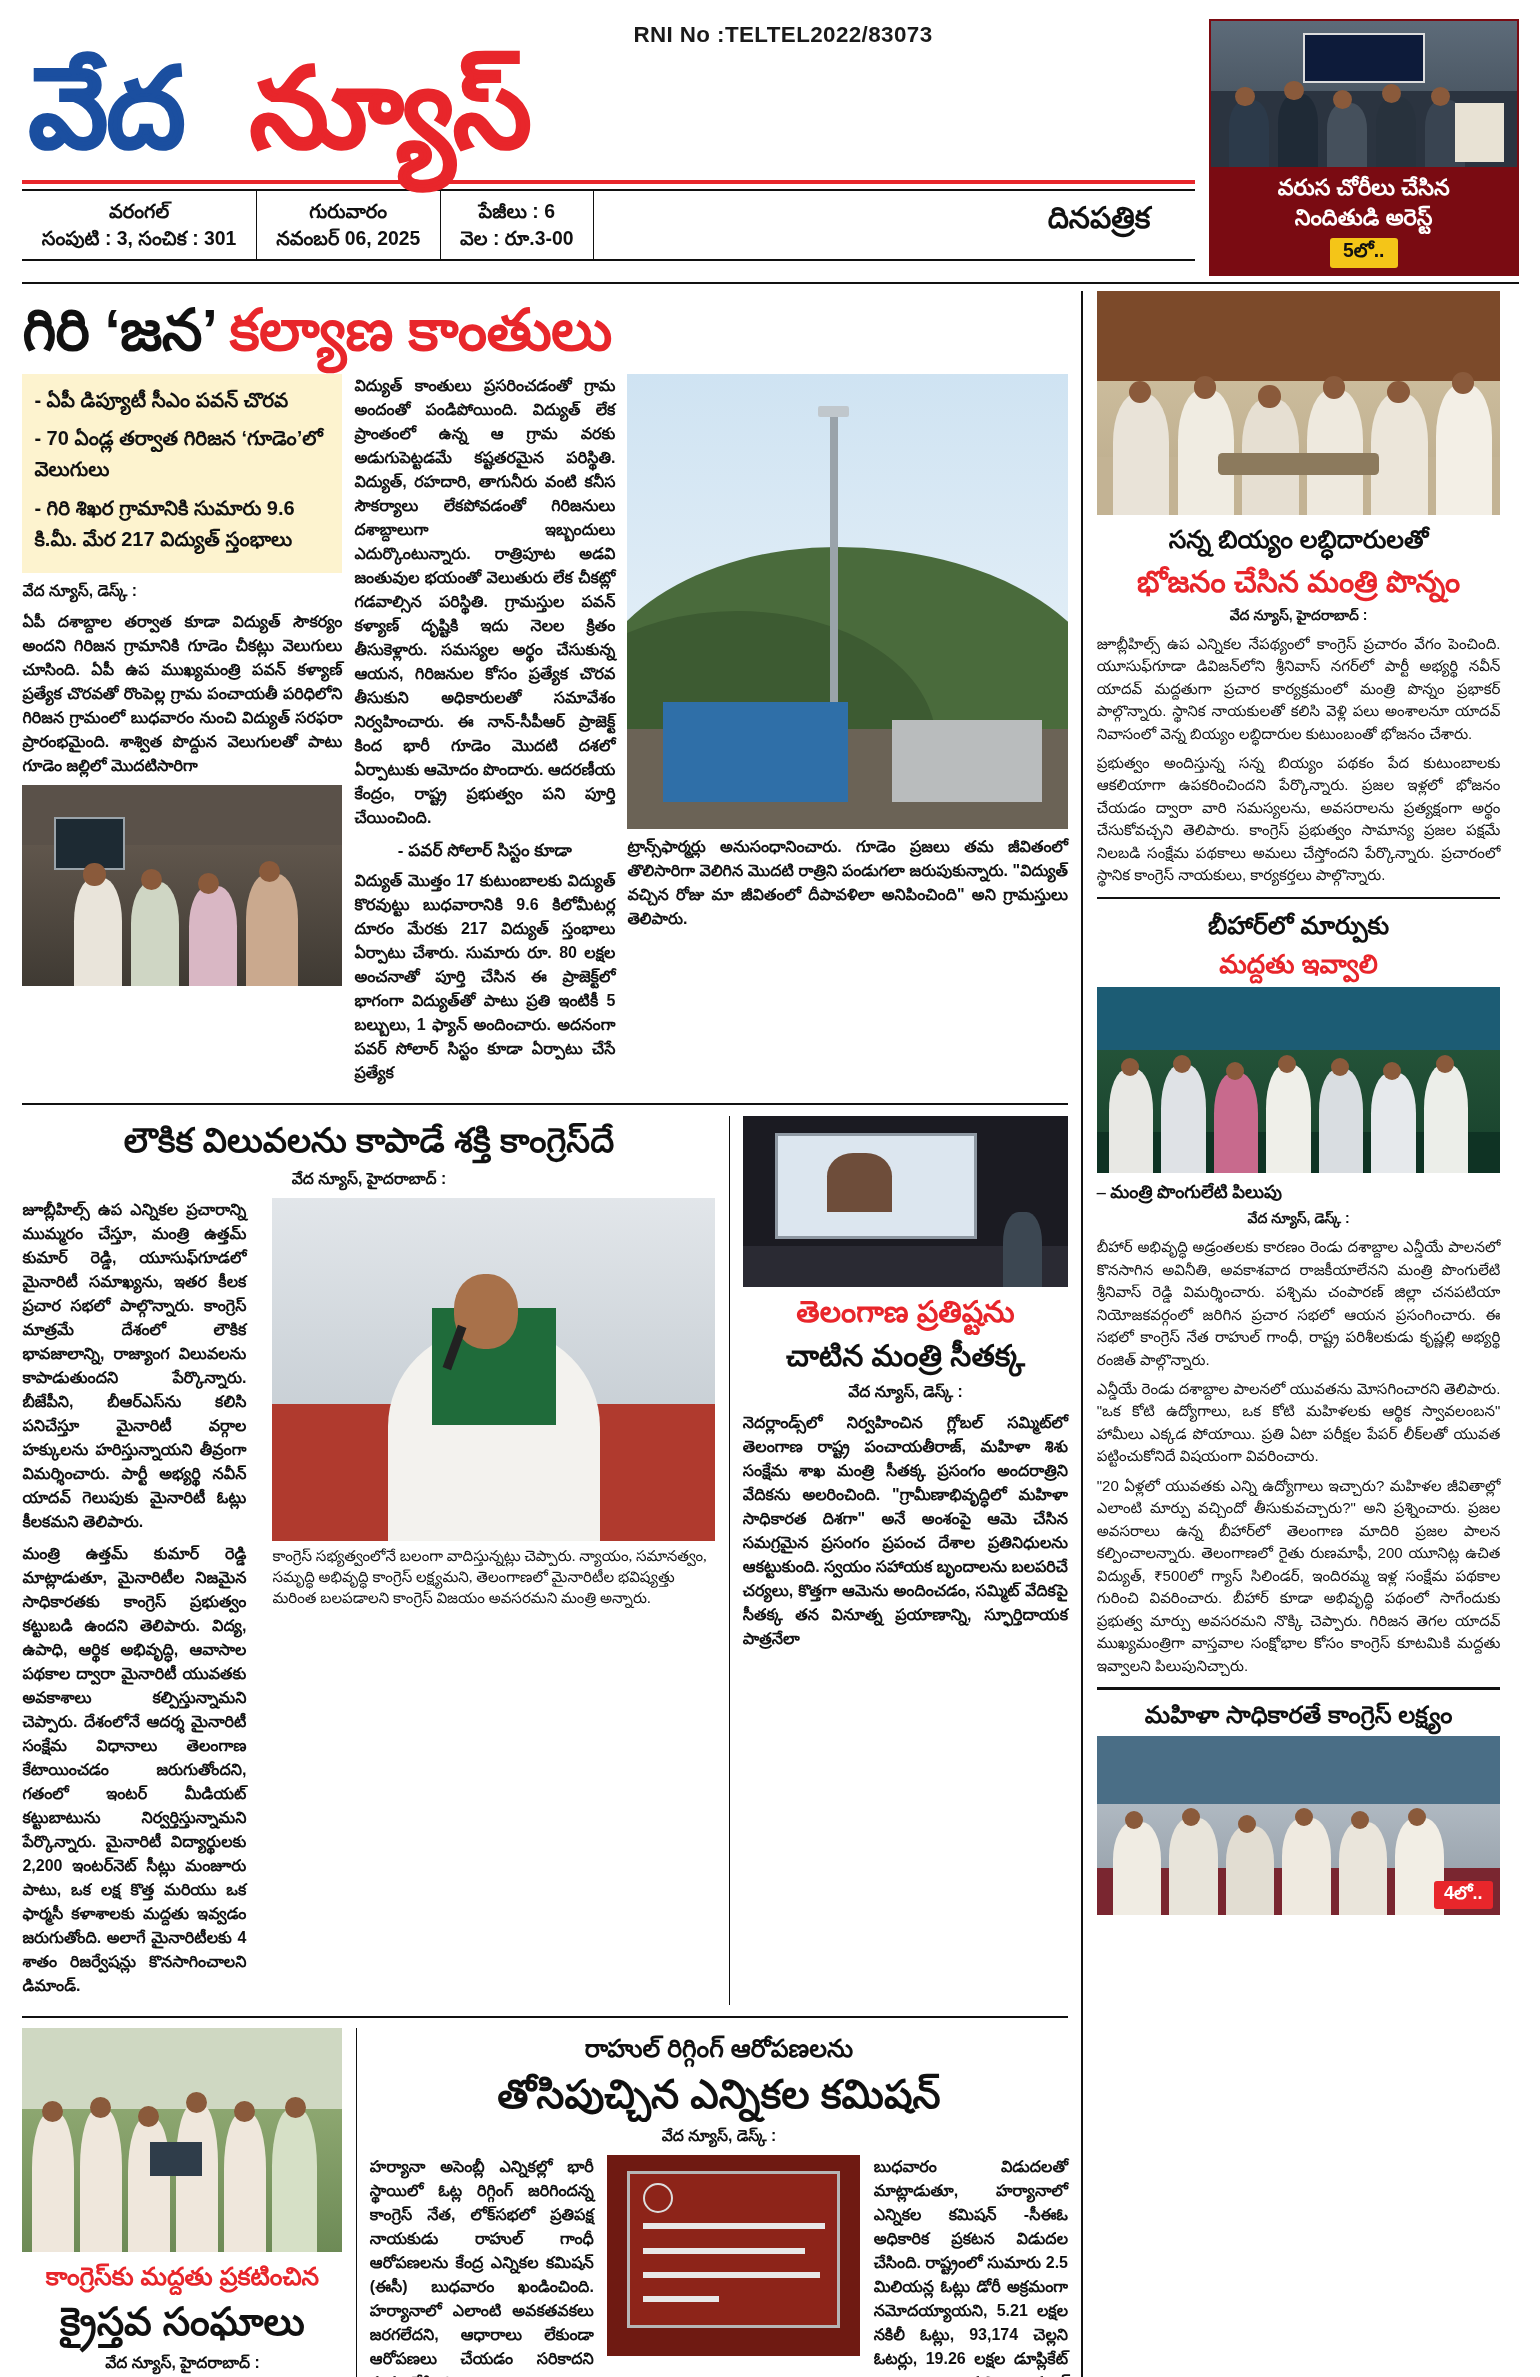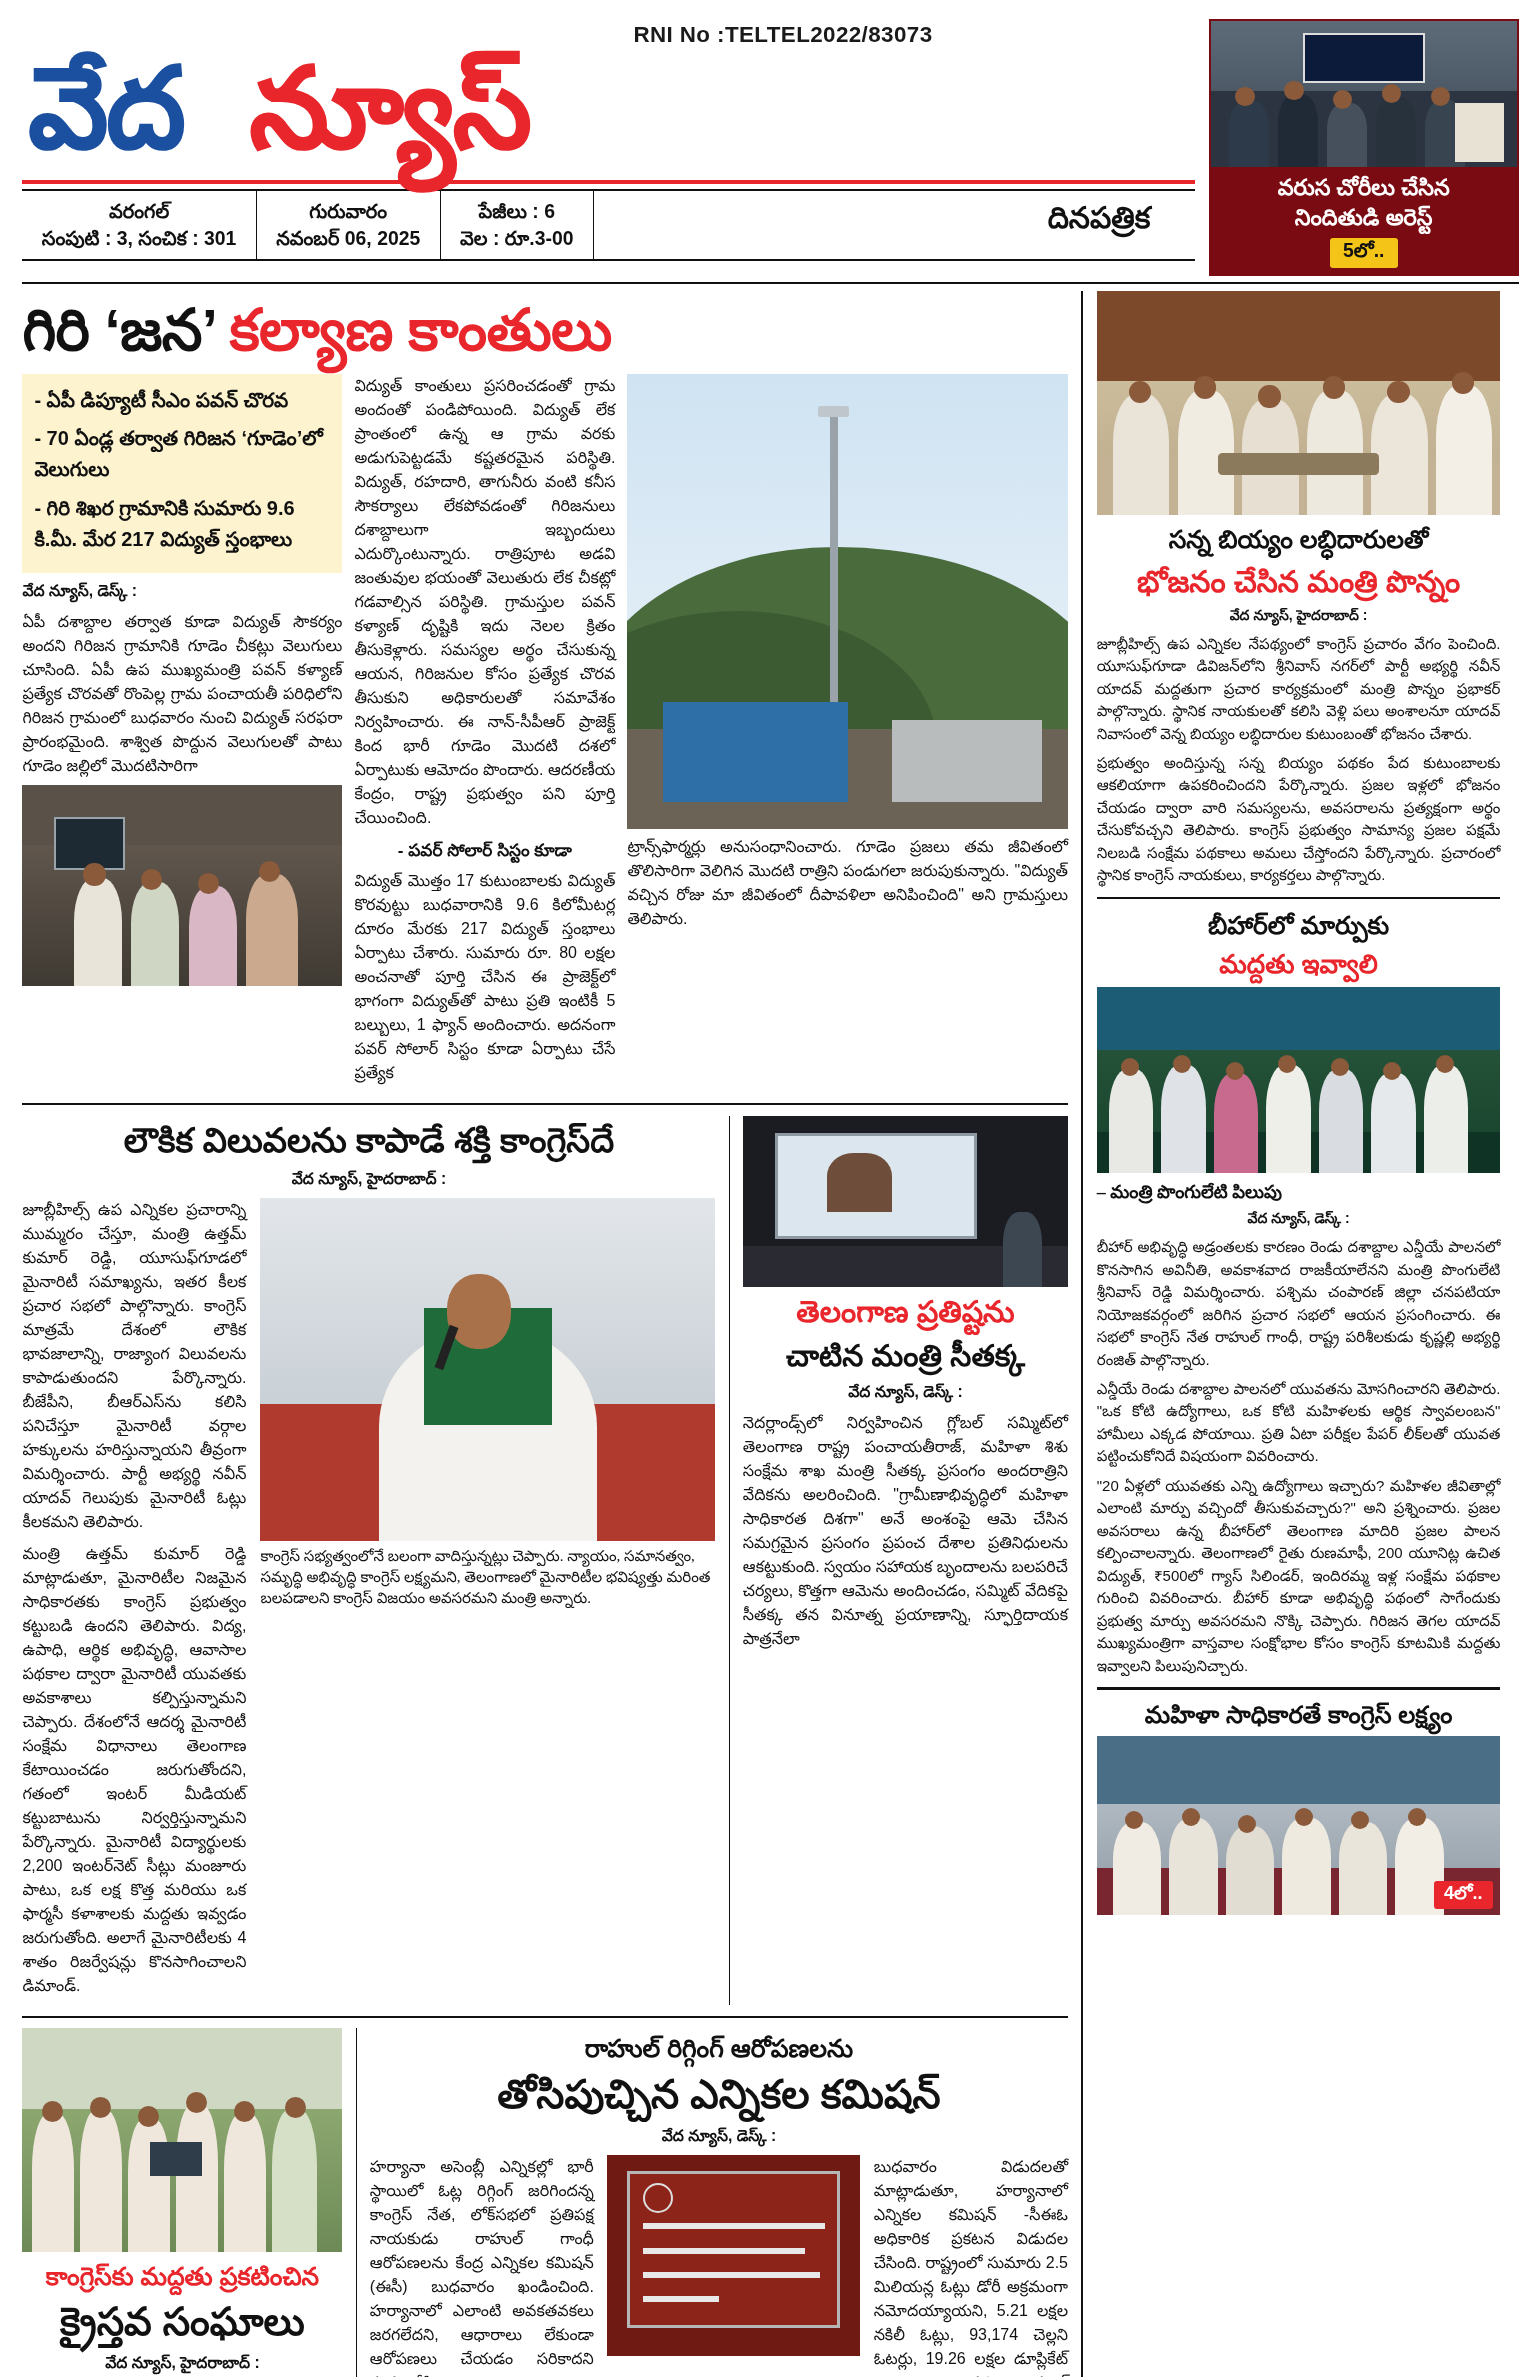--- a/index.html
+++ b/index.html
@@ -88,21 +88,21 @@
   .lead-head .red { color:#e8262b; }
 
   .lead-wrap { display:flex; gap:12px; }
   .bullets {
     width: 320px; background:#fdf3cf; padding:10.4px 12px; font-size:20px;
     line-height:1.55; font-weight:700; color:#111;
   }
   .bullets div { margin-bottom:7.5px; }
   .byline { font-size:15.7px; font-weight:700; color:#111; margin:9px 0 6px; }
   .body-col { font-size: 16px; line-height:1.5; text-align:justify; color:#111; }
-  .body-col p { margin:0 0 7.5px 0; }
+  .body-col p { margin:0 0 7.5px 0;font-weight:bold; }
   .sub-head-small { font-size:17px; font-weight:700; text-align:center; margin:6px 0; }
 
   .photo { background:#6d28d9; position:relative; overflow:hidden; }
   .cap-center { font-size:15px; text-align:left; line-height:1.4; margin-top:4.5px;font-family:Liberation Serif, serif; }
 
   
   .sec-head {
     font-size: 34px; font-weight:700; text-align:center; line-height:1.2; color:#111;
     margin: 4.5px 0 7.5px;
   }
@@ -263,21 +263,21 @@
           </div>
         </div>
       </div>
 
       <div class="hr-black"></div>
 
       <div style="display:flex;gap:13.4px;">
         <div style="width:693px;">
           <div class="sec-head">లౌకిక విలువలను కాపాడే శక్తి కాంగ్రెస్‌దే</div>
           <div class="byline" style="text-align:center;">వేద న్యూస్, హైదరాబాద్ :</div>
-          <div style="display:flex;gap:14px;">
+          <div style="display:flex;gap:26px;">
             <div class="body-col" style="width:224px;">
               <p>జూబ్లీహిల్స్ ఉప ఎన్నికల ప్రచారాన్ని ముమ్మరం చేస్తూ, మంత్రి ఉత్తమ్ కుమార్ రెడ్డి, యూసుఫ్‌గూడలో మైనారిటీ సమాఖ్యను, ఇతర కీలక ప్రచార సభలో పాల్గొన్నారు. కాంగ్రెస్ మాత్రమే దేశంలో లౌకిక భావజాలాన్ని, రాజ్యాంగ విలువలను కాపాడుతుందని పేర్కొన్నారు. బీజేపీని, బీఆర్ఎస్‌ను కలిసి పనిచేస్తూ మైనారిటీ వర్గాల హక్కులను హరిస్తున్నాయని తీవ్రంగా విమర్శించారు. పార్టీ అభ్యర్థి నవీన్ యాదవ్ గెలుపుకు మైనారిటీ ఓట్లు కీలకమని తెలిపారు.</p>
               <p>మంత్రి ఉత్తమ్ కుమార్ రెడ్డి మాట్లాడుతూ, మైనారిటీల నిజమైన సాధికారతకు కాంగ్రెస్ ప్రభుత్వం కట్టుబడి ఉందని తెలిపారు. విద్య, ఉపాధి, ఆర్థిక అభివృద్ధి, ఆవాసాల పథకాల ద్వారా మైనారిటీ యువతకు అవకాశాలు కల్పిస్తున్నామని చెప్పారు. దేశంలోనే ఆదర్శ మైనారిటీ సంక్షేమ విధానాలు తెలంగాణ కేటాయించడం జరుగుతోందని, గతంలో ఇంటర్ మీడియట్ కట్టుబాటును నిర్వర్తిస్తున్నామని పేర్కొన్నారు. మైనారిటీ విద్యార్థులకు 2,200 ఇంటర్‌నెట్ సీట్లు మంజూరు పాటు, ఒక లక్ష కొత్త మరియు ఒక ఫార్మసీ కళాశాలకు మద్దతు ఇవ్వడం జరుగుతోంది. అలాగే మైనారిటీలకు 4 శాతం రిజర్వేషన్లు కొనసాగించాలని డిమాండ్.</p>
             </div>
             <div style="flex:1;">
               <div class="photo" style="height:343px;">
                 <div class="scene">
                   <div class="mic-man-bg"></div>
                   <div style="position:absolute;left:0;bottom:0;width:100%;height:40%;background:#b03a2e;"></div>
                   <div style="position:absolute;left:26%;bottom:0;width:48%;height:62%;background:#f3f2ee;border-radius:46% 46% 0 0;"></div>

